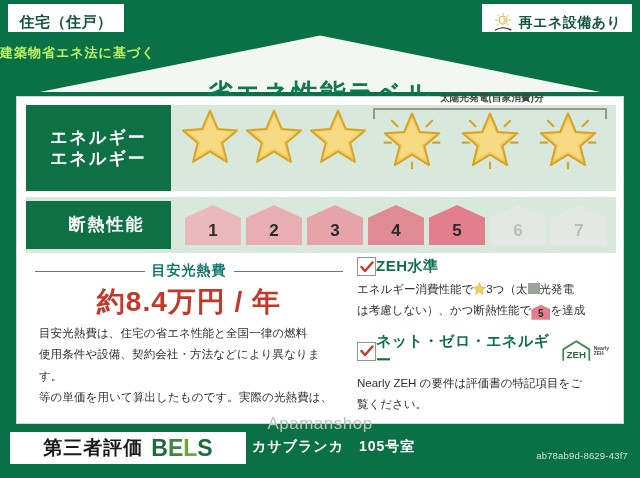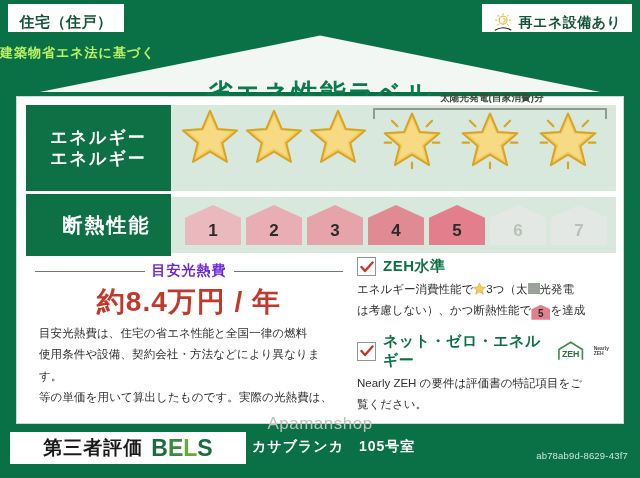--- a/index.html
+++ b/index.html
@@ -71,54 +71,54 @@
     position:absolute;left:202px;top:14px;width:234px;height:11px;
     border:2px solid #8f9b8f;border-bottom:none;box-sizing:border-box;
   }
   .solar-cap{
     position:absolute;left:196px;top:-2px;width:250px;text-align:center;
     font-size:9.5px;font-weight:bold;color:#3b4a3b;letter-spacing:.2px;
   }
 
   
   .irow{left:9px;top:100px;width:590px;height:56px;background:#d9e8dc;}
-  .irow .rowlabel{width:145px;height:62px;font-size:20px;padding-left:16px;}
+  .irow .rowlabel{width:145px;height:48px;font-size:17px;padding-left:16px;}
   .badges{flex:1;height:56px;display:flex;align-items:center;gap:5px;padding-left:14px;box-sizing:border-box;}
   .badge{
     position:relative;width:56px;height:40px;
     display:flex;align-items:flex-end;justify-content:center;
     font-size:17px;font-weight:bold;padding-bottom:4px;box-sizing:border-box;
     clip-path:polygon(0% 32%, 50% 0%, 100% 32%, 100% 100%, 0% 100%);
   }
   .b1{background:#eab9bd;color:#2b2b2b;}
   .b2{background:#e8aeb3;color:#2b2b2b;}
   .b3{background:#e7a3aa;color:#2b2b2b;}
   .b4{background:#e08b94;color:#2b2b2b;}
   .b5{background:#e37f8c;color:#2b2b2b;}
   .boff{background:#e4e8e4;color:#b9c0b9;}
 
   
   .cost-head{
     position:absolute;left:18px;top:164px;width:308px;height:20px;
     display:flex;align-items:center;gap:7px;
   }
   .cost-head .ln{flex:1;height:1px;background:#6b7c6b;}
-  .cost-head .tx{font-size:14px;font-weight:bold;color:#6d28d9;letter-spacing:1px;}
+  .cost-head .tx{font-size:14px;font-weight:bold;color:#0f766e;letter-spacing:1px;}
   .cost-val{
     position:absolute;left:18px;top:186px;width:308px;text-align:center;
     font-size:28px;font-weight:bold;color:#c0392b;letter-spacing:1px;
   }
   .cost-note{
     position:absolute;left:22px;top:226px;width:302px;
     font-size:11.5px;color:#2f2f2f;line-height:1.85;letter-spacing:.1px;
   }
 
   
   .rblock{position:absolute;left:340px;top:160px;width:252px;}
-  .rtitle{display:flex;align-items:center;gap:7px;margin-bottom:3px;}
+  .rtitle{display:flex;align-items:center;margin-bottom:3px;}
   .chk{
     width:17px;height:17px;border:1px solid #8d998d;background:#fff;
     display:flex;align-items:center;justify-content:center;flex:0 0 auto;
   }
   .chk svg{display:block;}
   .rtitle-tx{font-size:15px;font-weight:bold;color:#0e7145;letter-spacing:.5px;}
   .rbody{font-size:11.5px;color:#2f2f2f;line-height:1.8;margin:0 0 12px 0;}
   .mini-star{display:inline-block;vertical-align:-2px;width:13px;height:13px;}
   .mini-badge{
     display:inline-block;vertical-align:-3px;width:19px;height:15px;

